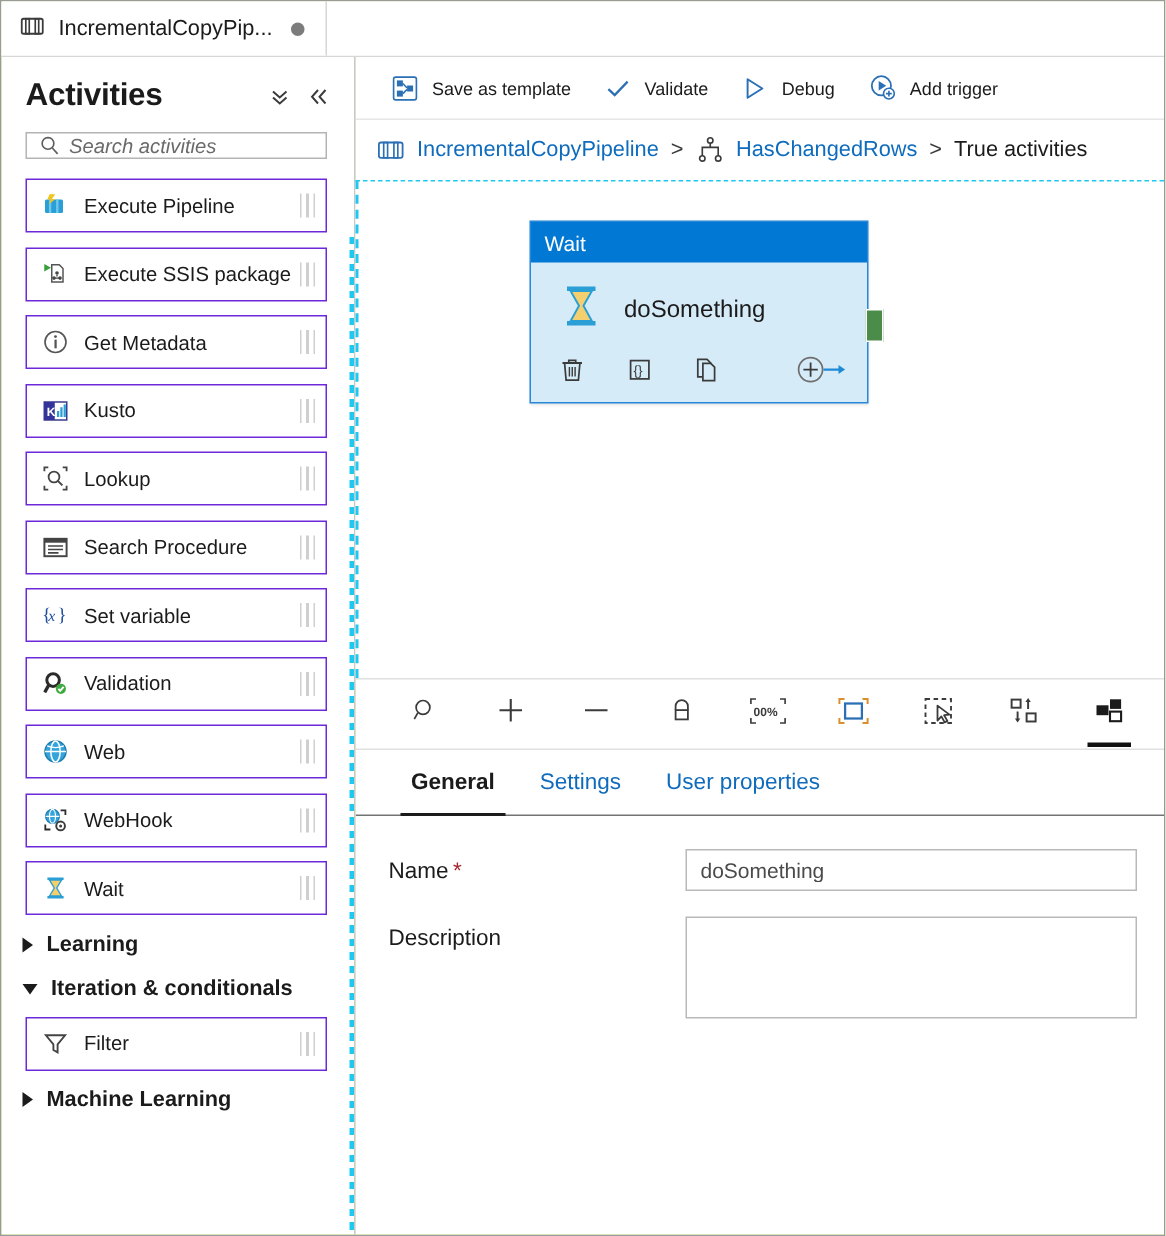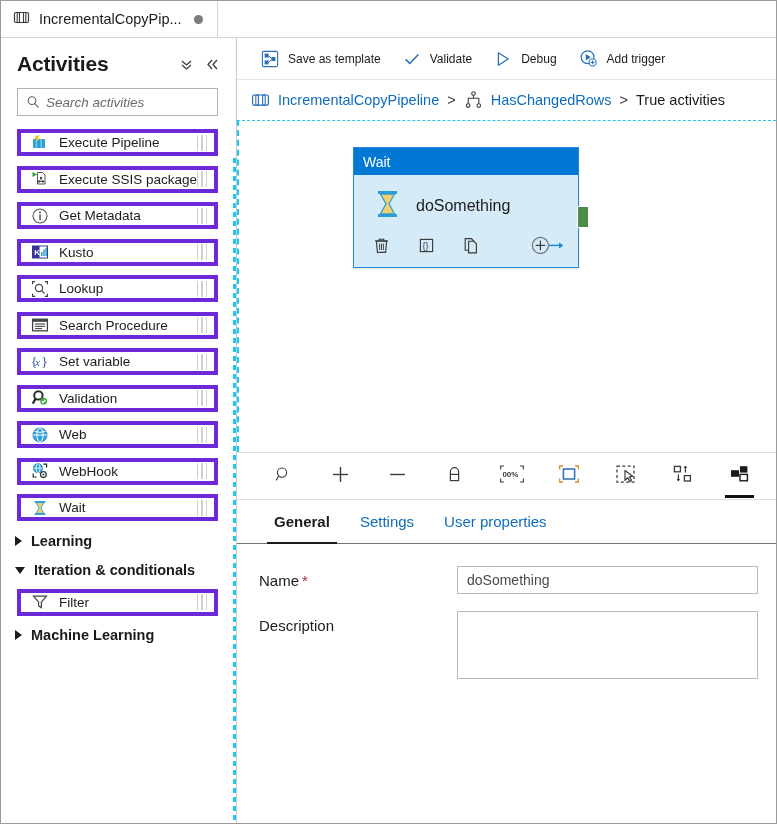--- a/index.html
+++ b/index.html
@@ -83,21 +83,21 @@
     padding-right: 2px;
   }
   .hdr-icon {
     cursor: pointer;
     line-height: 0;
     color: #3b3b3b;
   }
   .search-wrap { padding: 6px 18px 10px 16px; }
   .search-box {
     position: relative;
-    height: 28px;
+    height: 18px;
     border: 1px solid #b4b4b4;
     background: #fff;
     display: flex;
     align-items: center;
   }
   .search-box .s-icon {
     position: absolute; left: 8px; top: 50%;
     transform: translateY(-50%);
     line-height: 0;
   }
@@ -114,22 +114,22 @@
   }
   .search-input::placeholder { color: #6a6a6a; font-style: italic; }
 
   .activity-list {
     flex: 1;
     overflow: hidden;
     padding: 3px 0 0 0;
   }
   .act-item {
     margin: 0 18px 9.5px 16px;
-    height: 27px;
-    border: 4px solid #6d28d9;
+    height: 36px;
+    border: 1px solid #6d28d9;
     background: #fff;
     display: flex;
     align-items: center;
     padding: 0 0 0 9px;
     cursor: grab;
   }
   .act-icon {
     width: 19px; height: 19px;
     display: flex; align-items: center; justify-content: center;
     line-height: 0;

